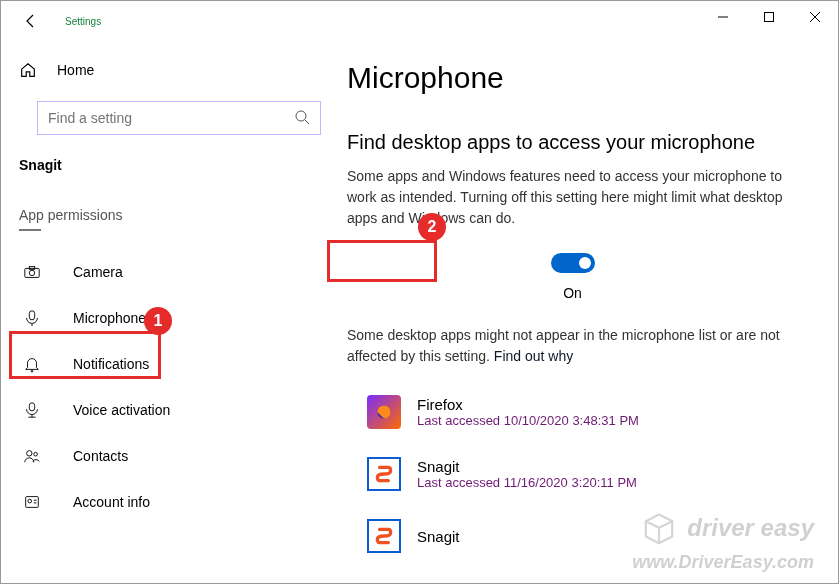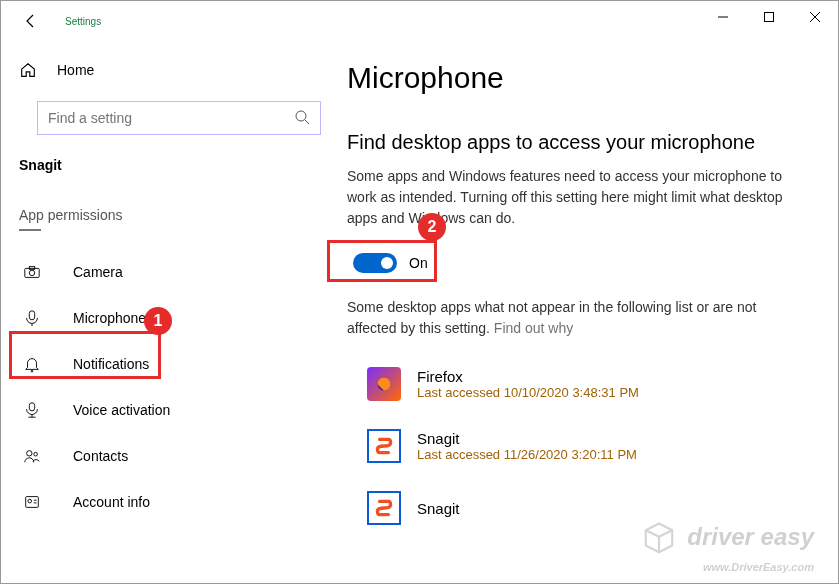--- a/index.html
+++ b/index.html
@@ -116,50 +116,51 @@
       color: #333;
       line-height: 1.5;
       margin-bottom: 14px;
     }
     .toggle-row {
       display: flex;
       align-items: center;
       gap: 12px;
       padding: 10px 6px;
       margin-bottom: 14px;
+      flex-direction: column;
     }
     .toggle {
       width: 44px; height: 20px;
       border-radius: 10px;
       background: #0066cc;
       position: relative;
     }
     .toggle-knob {
       width: 12px; height: 12px;
       background: #fff;
       border-radius: 50%;
       position: absolute;
       right: 4px; top: 4px;
     }
-    .link { color: #737373; cursor: pointer; }
+    .link { color: #0f172a; cursor: pointer; }
     .app-list { margin-top: 14px; padding-left: 20px; }
     .app-item {
       display: flex;
       align-items: center;
       gap: 16px;
       padding: 14px 0;
     }
     .app-icon {
       width: 34px; height: 34px;
       display: flex; align-items: center; justify-content: center;
       border: 2px solid #0a5cd6;
       position: relative;
     }
     .app-name { font-size: 15px; }
-    .app-meta { font-size: 13px; color: #a16207; }
+    .app-meta { font-size: 13px; color: #701a75; }
     .highlight-red {
       position: absolute;
       border: 3px solid #e62b2b;
       pointer-events: none;
     }
     .callout-badge {
       position: absolute;
       width: 28px; height: 28px;
       background: #e62b2b;
       border-radius: 50%;
@@ -172,21 +173,21 @@
     .watermark {
       position: absolute;
       right: 24px; bottom: 10px;
       color: rgba(100,100,100,0.3);
       font-size: 24px;
       font-style: italic;
       font-weight: 600;
       pointer-events: none;
       text-align: right;
     }
-    .watermark .sub { font-size: 11px; display:block;text-align:right; }
+    .watermark .sub { font-size: 18px; display:block;text-align:right; }
   </style>
 </head>
 <body>
 
 <div class="titlebar">
   <div class="back-btn">
     <svg viewBox="0 0 16 16" width="16" height="16">
         <path d="M10 2 L4 8 L10 14" stroke="#000" stroke-width="1.2" fill="none"></path>
       </svg>
   </div>
@@ -313,21 +314,21 @@
     <p class="desc">Some apps and Windows features need to access your microphone to work as intended. Turning off this setting here might limit what desktop apps and Windows can do.</p>
 
     <div class="toggle-row">
       <div class="toggle">
         <div class="toggle-knob"></div>
       </div>
       <span>On</span>
     </div>
 
     <p class="desc">
-      <span>Some desktop apps what not appear in the following list or are not affected by this setting. </span><span class="link">Find out why</span>
+      <span>Some desktop apps might not appear in the microphone list or are not affected by this setting. </span><span class="link">Find out why</span>
     </p>
 
     <div class="app-list">
       <div class="app-item">
         <div class="app-icon" style="background:linear-gradient(135deg,#7b2cff,#ff6a00);border-radius:4px;border:none;">
           <svg viewBox="0 0 20 20" width="22" height="22">
               <circle cx="10" cy="10" r="6" fill="#4c2da3"></circle>
               <path d="M4 10 a6 6 0 0 1 12 0 a6 6 0 0 1 -6 6" fill="#ff8a1c"></path>
             </svg>
         </div>
@@ -338,21 +339,21 @@
       </div>
 
       <div class="app-item">
         <div class="app-icon">
           <svg viewBox="0 0 20 20" width="22" height="22">
               <path d="M6 4 L14 4 Q16 4 16 7 Q16 10 10 10 Q4 10 4 13 Q4 16 6 16 L14 16" stroke="#f25022" stroke-width="3" fill="none" stroke-linecap="round"></path>
             </svg>
         </div>
         <div>
           <div class="app-name">Snagit</div>
-          <div class="app-meta">Last accessed 11/26/2020 3:20:11 PM</div>
+          <div class="app-meta">Last accessed 11/16/2020 3:20:11 PM</div>
         </div>
       </div>
 
       <div class="app-item">
         <div class="app-icon">
           <svg viewBox="0 0 20 20" width="22" height="22">
               <path d="M6 4 L14 4 Q16 4 16 7 Q16 10 10 10 Q4 10 4 13 Q4 16 6 16 L14 16" stroke="#f25022" stroke-width="3" fill="none" stroke-linecap="round"></path>
             </svg>
         </div>
         <div>

